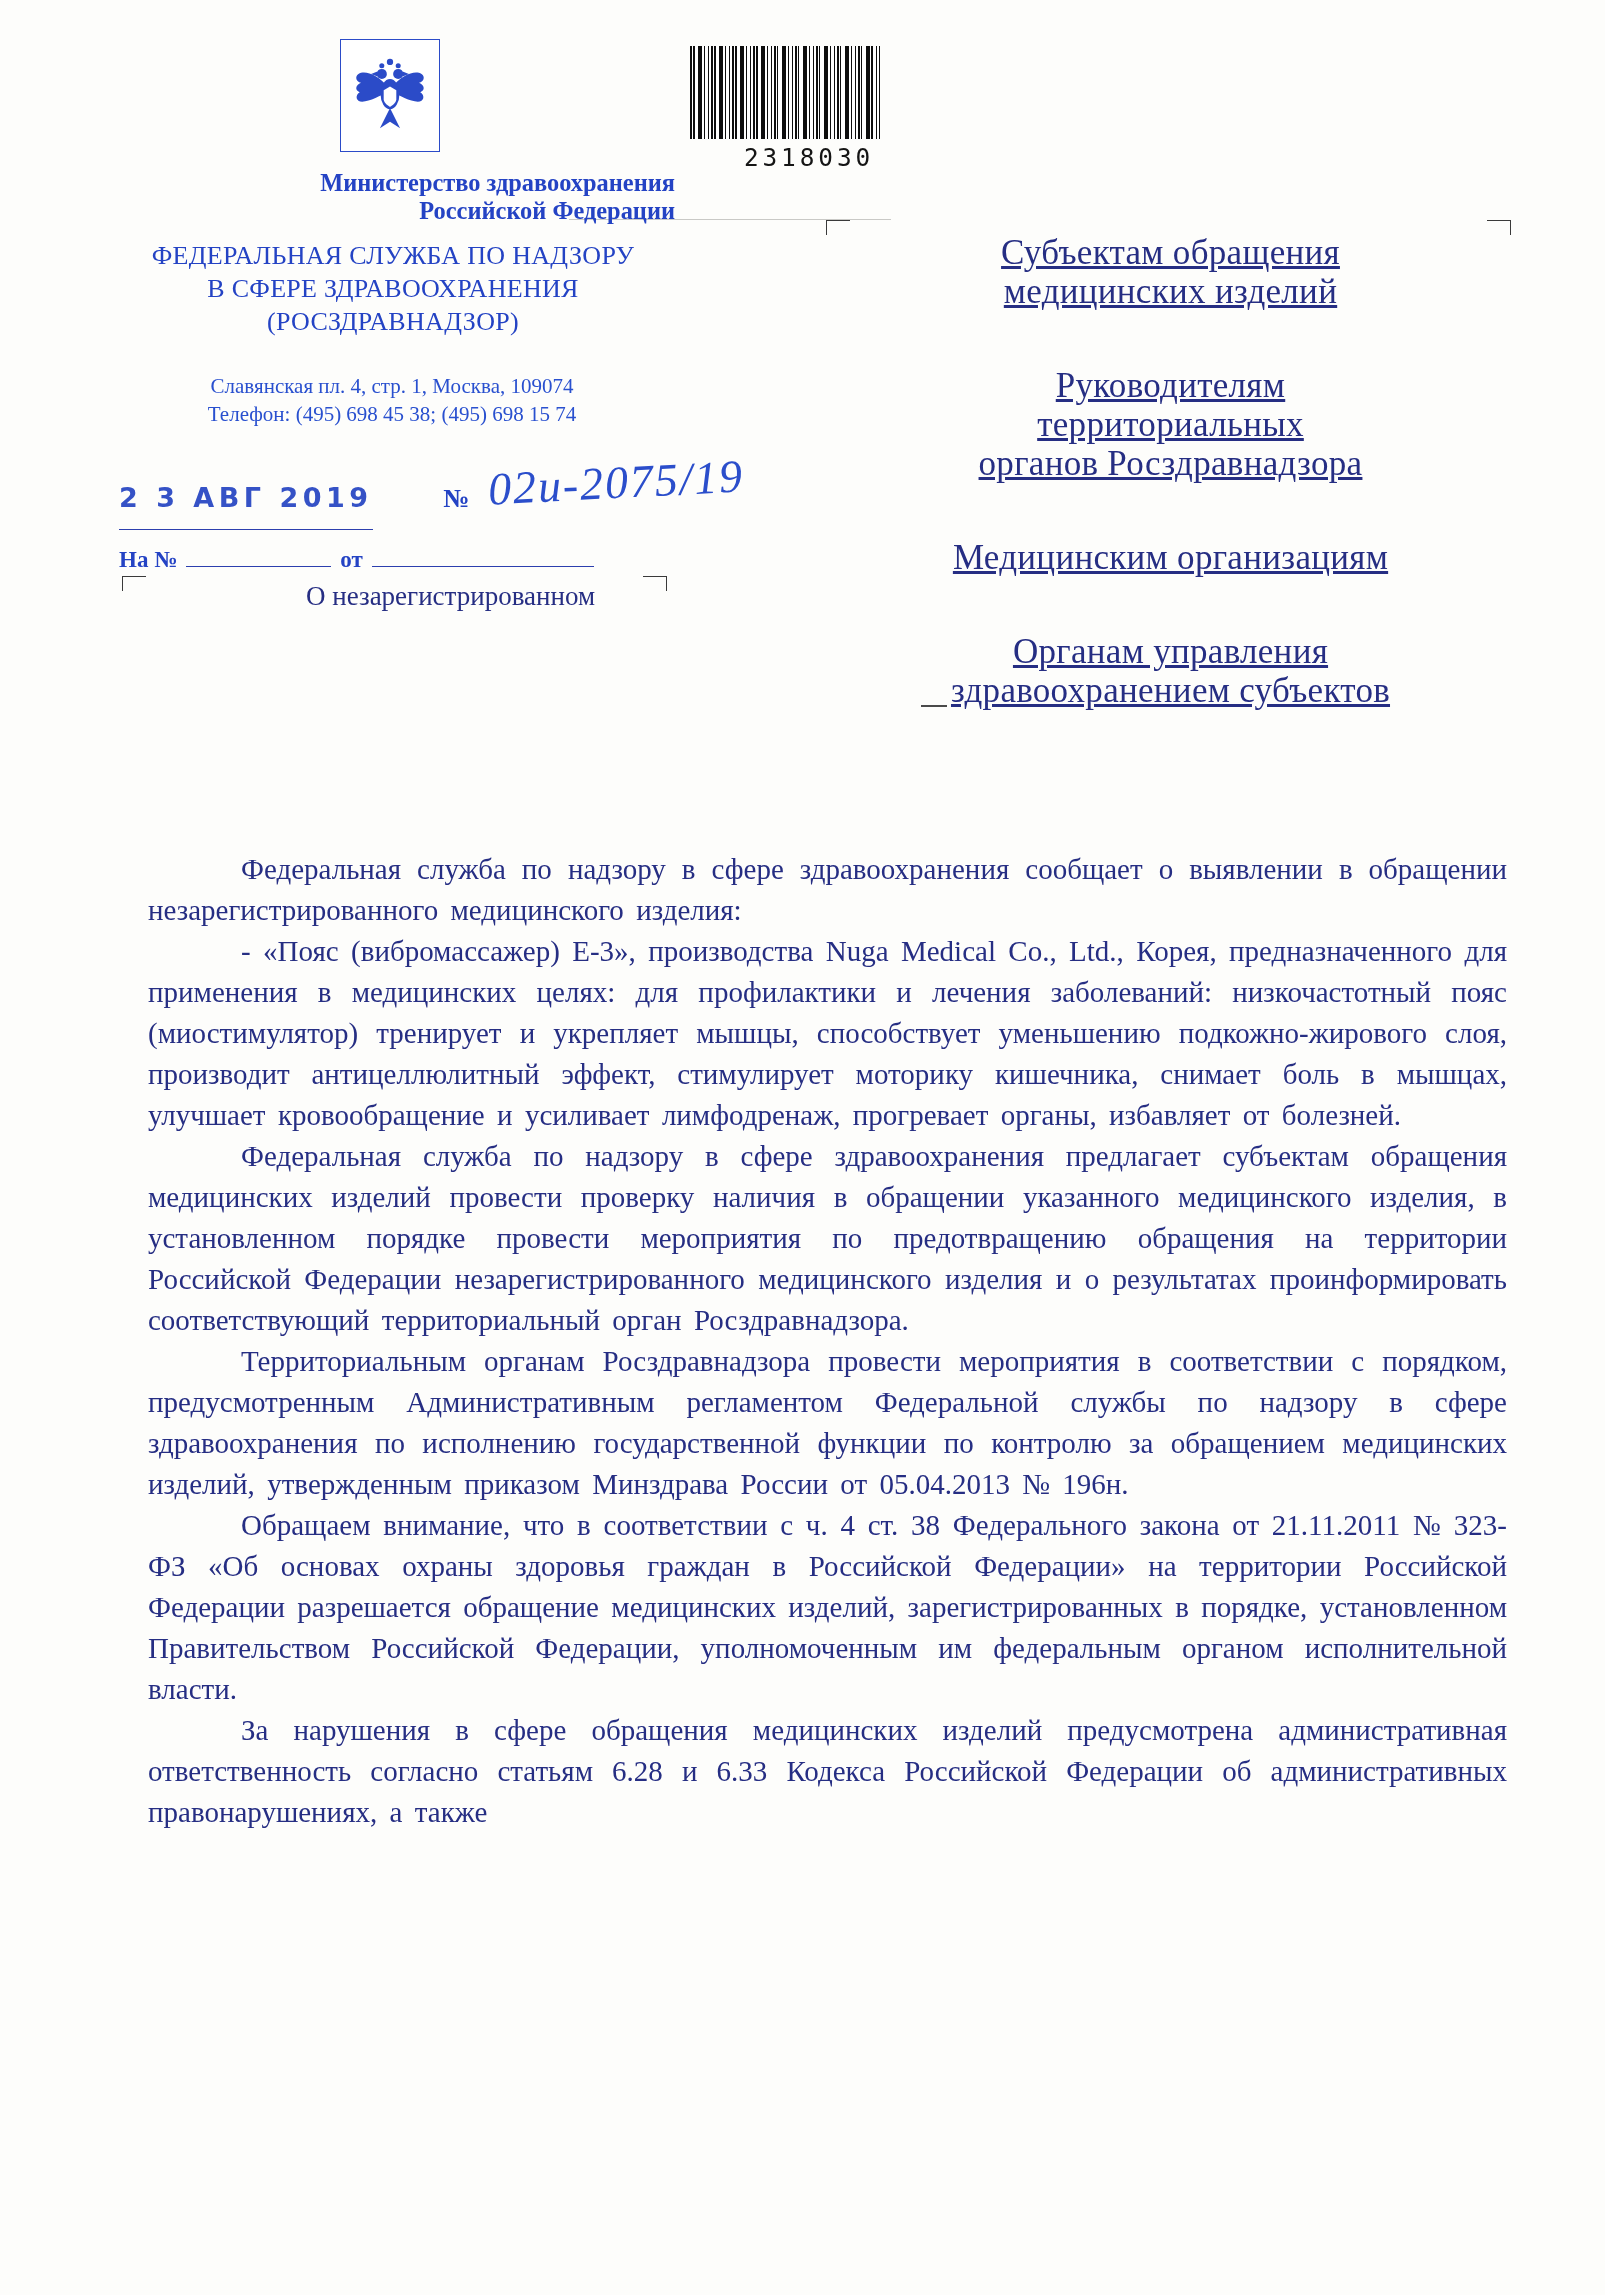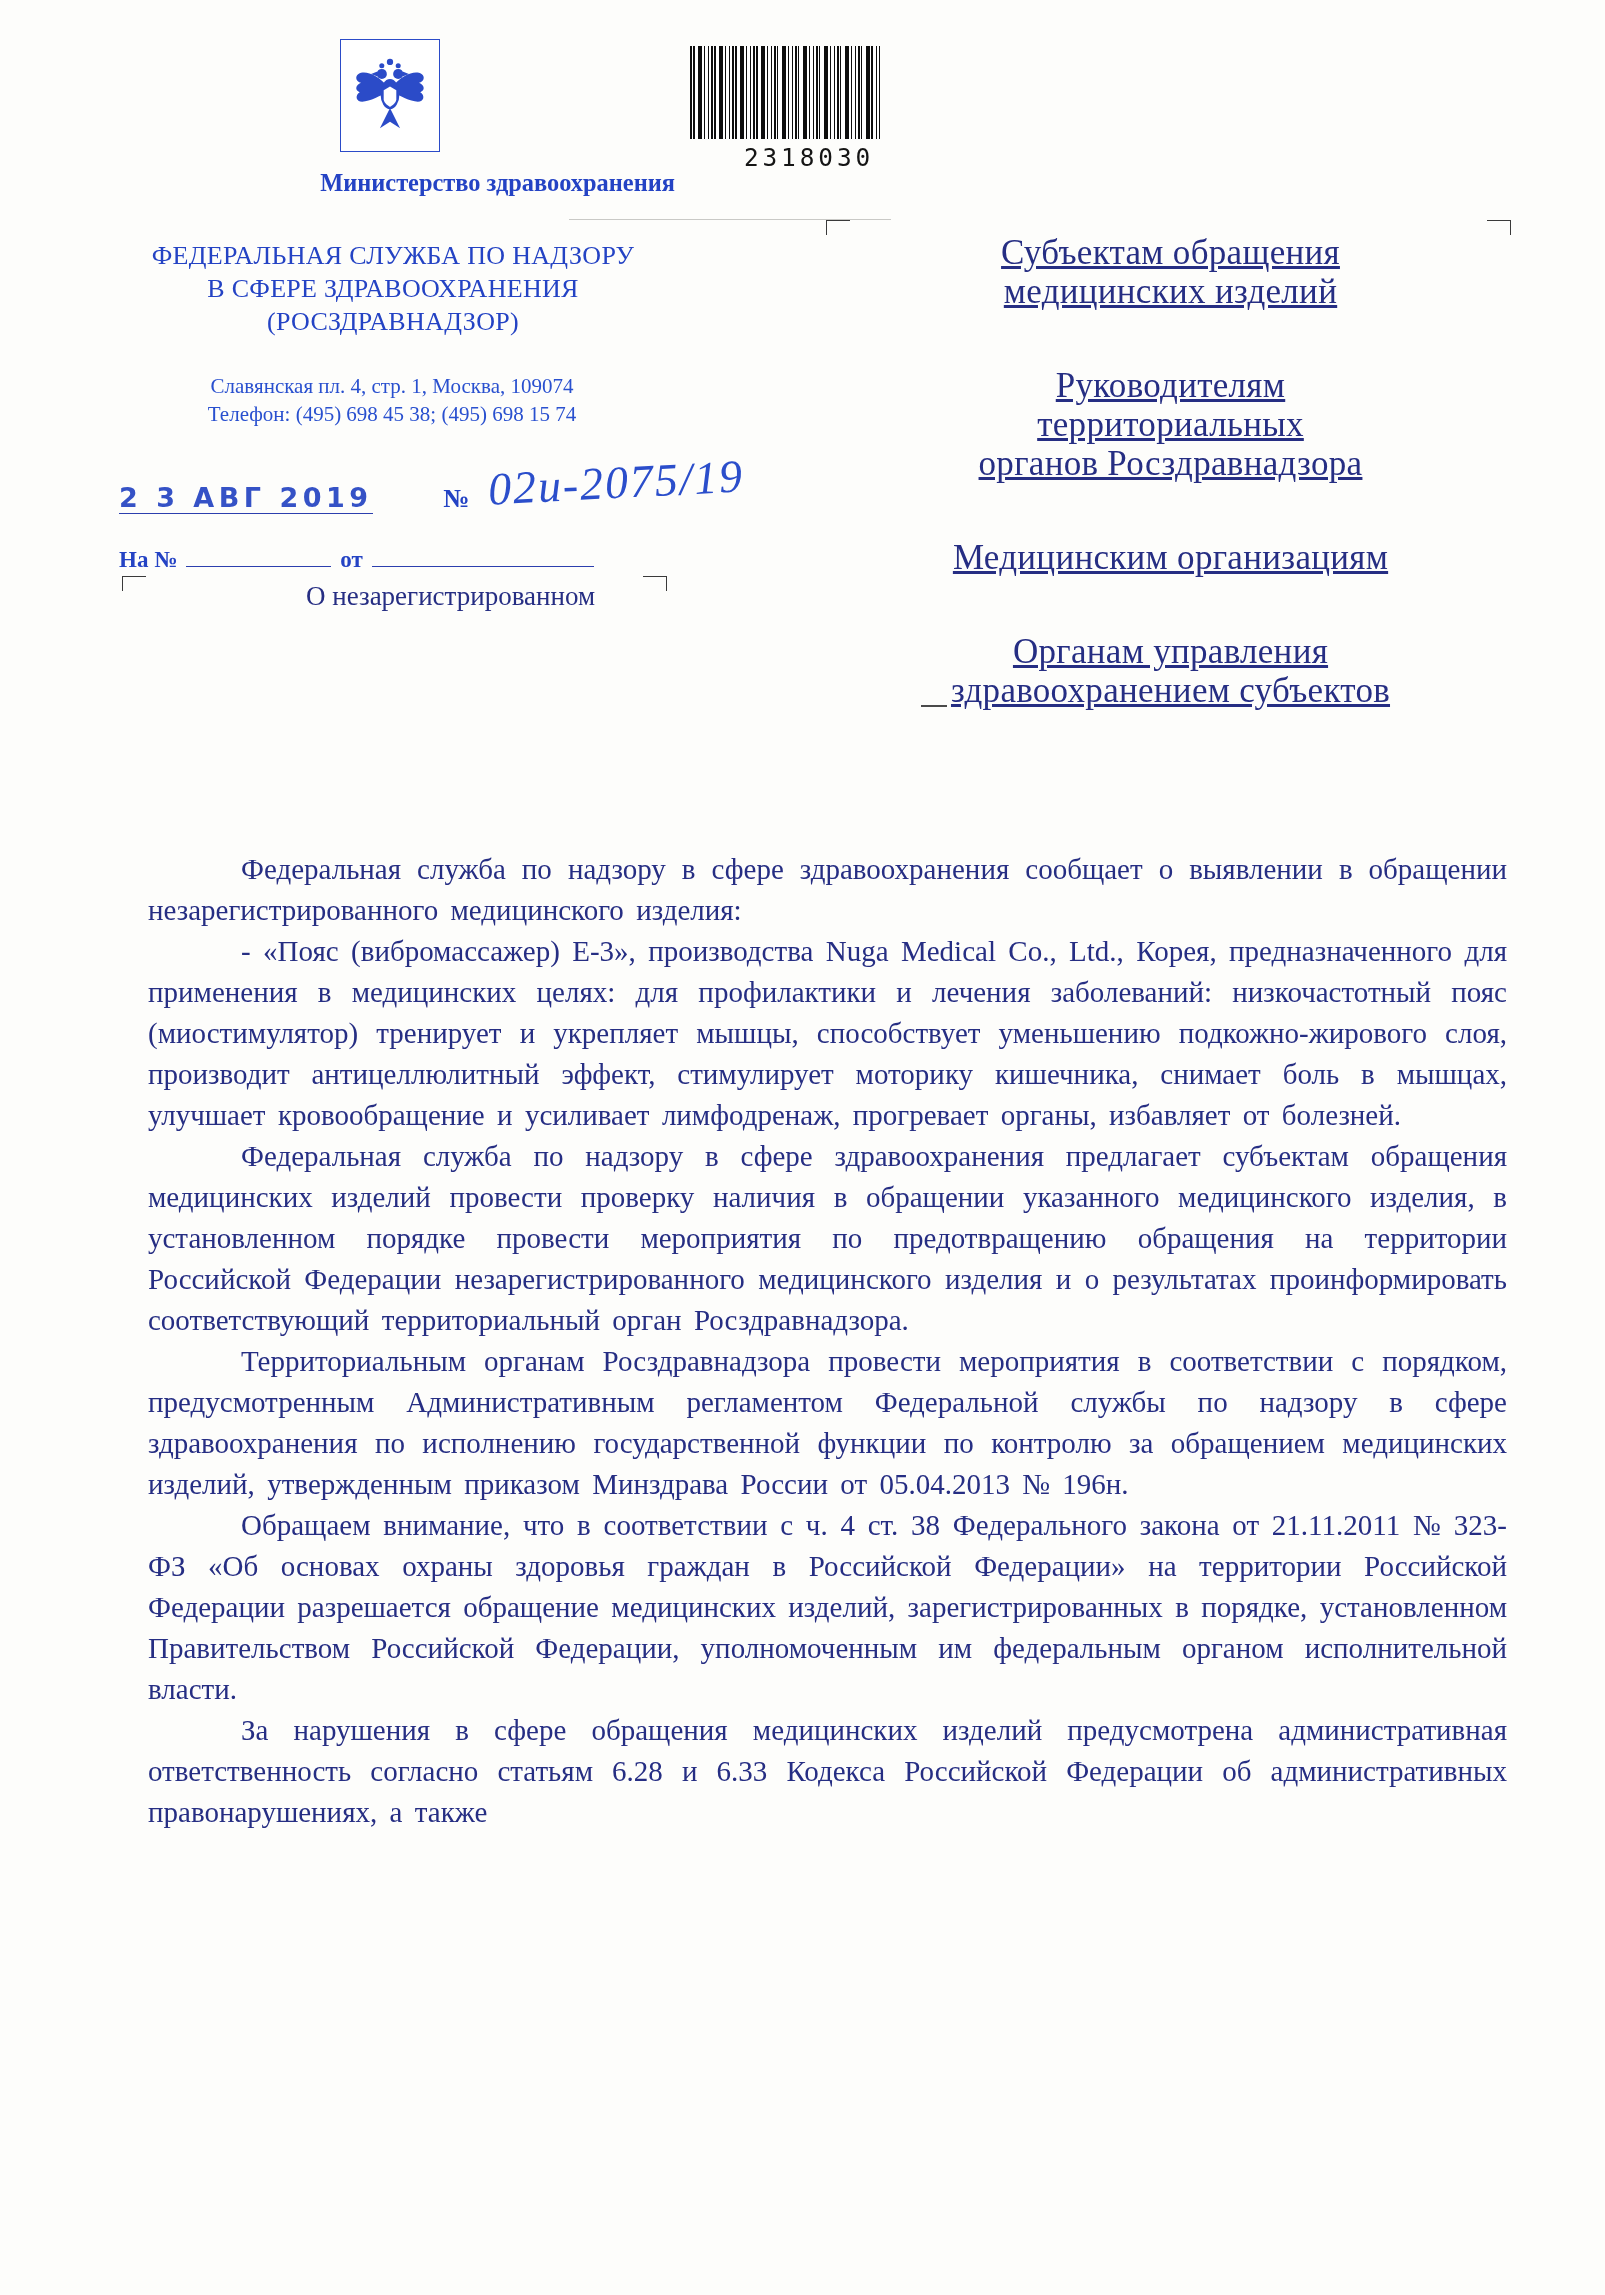--- a/index.html
+++ b/index.html
@@ -83,21 +83,21 @@
   
   .date-row {
     position: absolute;
     left: 119px; top: 465px; width: 721px; height: 71px;
     white-space: nowrap;
   }
   .date-box {
     display: inline-block;
     min-width: 212px;
     border-bottom: 1.9px solid #2c3fae;
-    padding-bottom: 0;
+    padding-bottom: 16px;
     font-family: "DejaVu Sans", sans-serif;
     font-weight: bold;
     font-size: 27px;
     letter-spacing: 4.5px;
     color: #3552c6;
   }
   .num-sign {
     font-size: 26px; font-weight: bold; color: #2443c4;
     margin-left: 71px;
   }
@@ -195,20 +195,21 @@
       <path d="M60 50 l10 6 v14 c0 7 -10 12 -10 12 s-10 -5 -10 -12 v-14 Z" fill="#ffffff"></path>
     </svg>
   </div>
 
   <div class="barcode"></div>
   <div class="barcode-number">2318030</div>
   <div class="scan-divider"></div>
 
   <div class="ministry">
     <div>Министерство здравоохранения</div>
+    <div>Российской Федерации</div>
   </div>
   <div class="service">
     <div>ФЕДЕРАЛЬНАЯ СЛУЖБА ПО НАДЗОРУ</div>
     <div>В СФЕРЕ ЗДРАВООХРАНЕНИЯ</div>
     <div>(РОСЗДРАВНАДЗОР)</div>
   </div>
 
   <div class="address-block">
     <div>Славянская пл. 4, стр. 1, Москва, 109074</div>
     <div>Телефон: (495) 698 45 38; (495) 698 15 74</div>

